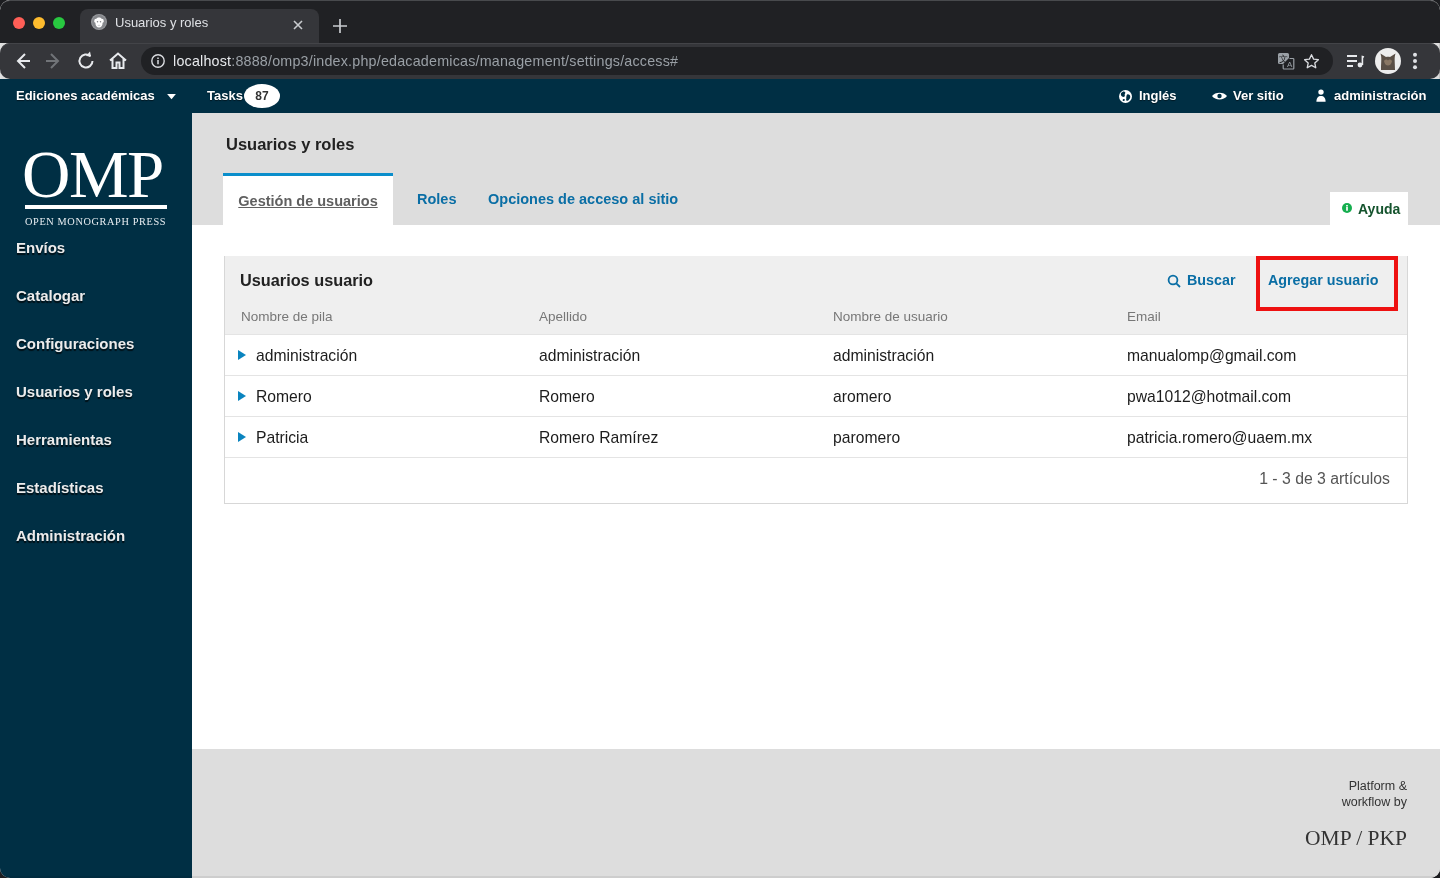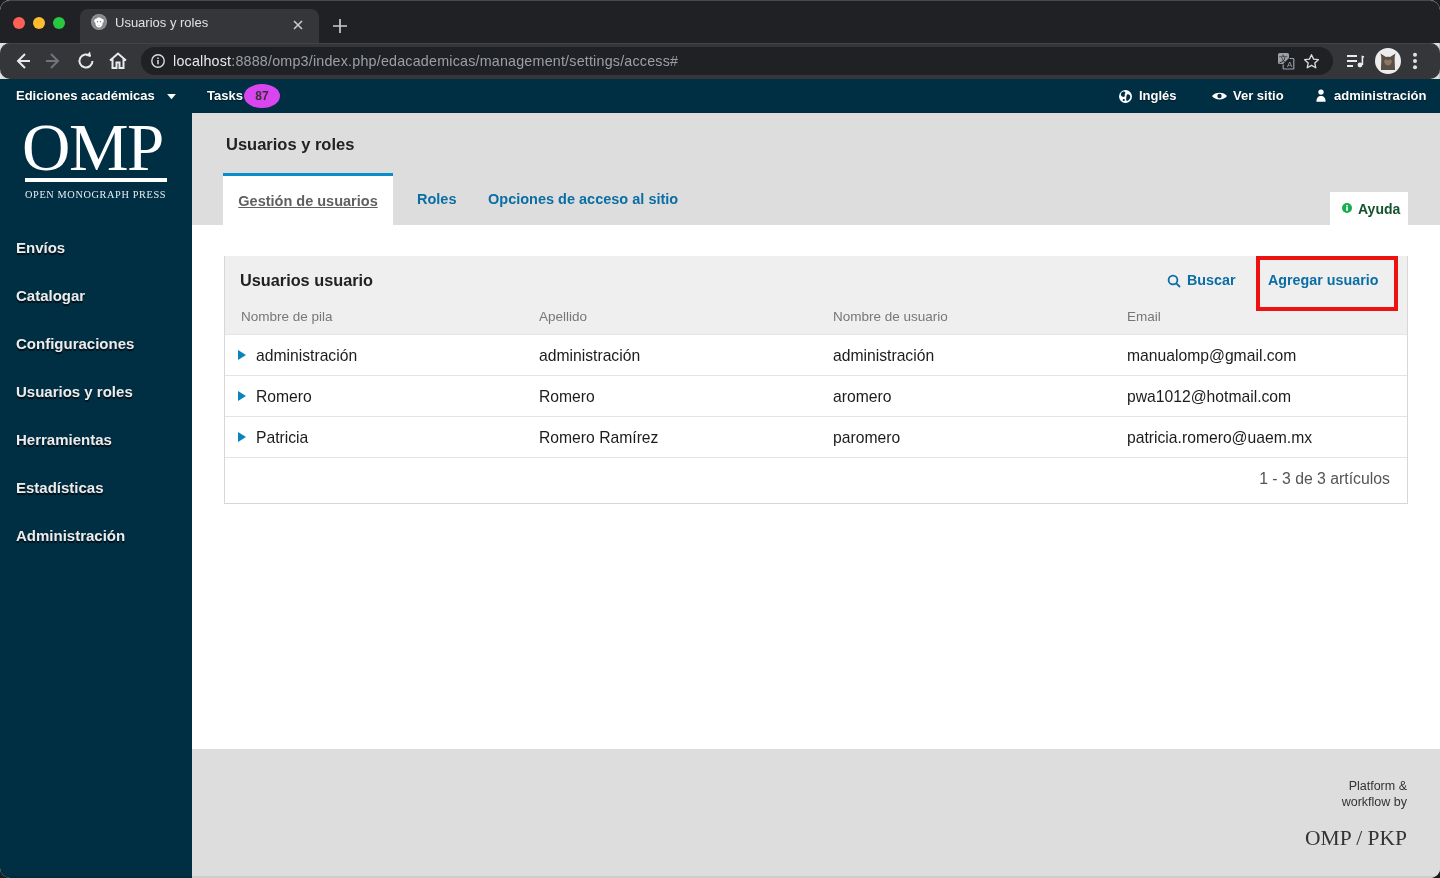--- a/index.html
+++ b/index.html
@@ -22,21 +22,21 @@
 #pill { position:absolute; left:141px; top:4px; width:1192px; height:28px; background:#202124; border-radius:14px; }
 #pill .url { position:absolute; left:32px; top:5.5px; font-size:14.3px; letter-spacing:0.2px; color:#9aa0a6; white-space:nowrap; }
 #pill .url b { color:#e8eaed; font-weight:normal; }
 
 
 #navbar { position:absolute; left:0; top:79px; width:1440px; height:34px; background:#002f44; color:#fff; }
 #navbar .item { position:absolute; top:0; height:34px; line-height:34px; font-weight:bold; font-size:13px; text-shadow:0 1px 1px rgba(0,0,0,.5); white-space:nowrap; }
 
 
 #sidebar { position:absolute; left:0; top:113px; width:192px; height:765px; background:#002f44; }
-#logo { position:absolute; left:25px; top:1px; width:142px; color:#fff; font-family:"Liberation Serif", serif; }
+#logo { position:absolute; left:25px; top:28px; width:142px; color:#fff; font-family:"Liberation Serif", serif; }
 #logo .omp { font-size:67px; line-height:1; letter-spacing:-1.5px; margin-left:-3px; }
 #logo .rule { height:4px; background:#fff; margin-top:-3px; }
 #logo .sub { margin-top:7px; font-family:"Liberation Serif", serif; font-size:10.3px; letter-spacing:0.62px; white-space:nowrap; color:#e8eef2; }
 #menu { position:absolute; left:16px; top:126px; }
 #menu div { position:absolute; left:0; white-space:nowrap; font-size:15px; font-weight:bold; color:#ececec; text-shadow:0 1.5px 1px rgba(0,0,0,.7); }
 
 
 #main { position:absolute; left:192px; top:113px; width:1248px; height:765px; background:#ddd; }
 #main h1 { position:absolute; left:34px; top:22px; font-size:16.5px; color:#222; }
 #tabnav { position:absolute; left:0; top:63px; width:1248px; height:112px; }
@@ -139,21 +139,21 @@
         <circle cx="13" cy="19.2" r="2" fill="#dfe1e5"></circle>
       </svg>
   </div>
 
   <div id="navbar">
     <div class="item" style="left:16px">Ediciones académicas</div>
     <svg style="position:absolute;left:166px;top:14px" width="11" height="7" viewBox="0 0 12 8">
         <path d="M1 1 L6 7 L11 1 Z" fill="#fff"></path>
       </svg>
     <div class="item" style="left:207px">Tasks</div>
-    <div style="position:absolute;left:244px;top:5px;width:36px;height:24px;border-radius:50%;background:#d946ef;color:#333;font-size:12px;font-weight:bold;text-align:center;line-height:24px;text-shadow:none;">87</div>
+    <div style="position:absolute;left:244px;top:5px;width:36px;height:24px;border-radius:50%;background:#ffffff;color:#333;font-size:12px;font-weight:bold;text-align:center;line-height:24px;text-shadow:none;">87</div>
     <svg style="position:absolute;left:1119px;top:10.5px" width="13" height="13" viewBox="0 0 13 13">
         <circle cx="6.5" cy="6.5" r="6.5" fill="#fff"></circle>
         <path d="M2 3.2 C3.5 1.4 5.5 1.2 6.2 2.2 C6.8 3.2 5.2 4.0 5.8 5.2 C6.4 6.4 4.4 7.4 3.2 6.6 C2 5.8 1.6 4.4 2 3.2 Z" fill="#002f44"></path>
         <path d="M8.2 4.4 C9.4 3.8 10.8 4.6 11.2 6 C11.6 7.6 10.6 9.6 9.2 10.4 C7.8 11.2 6.8 10.4 7.2 9.2 C7.6 8 7 7.6 7.4 6.4 C7.7 5.4 7.6 4.7 8.2 4.4 Z" fill="#002f44"></path>
         <path d="M4.2 9.2 C5 8.8 6 9.4 5.8 10.2 C5.6 11 4.6 11.2 4 10.8 C3.4 10.4 3.6 9.5 4.2 9.2 Z" fill="#002f44"></path>
       </svg>
     <div class="item" style="left:1139px">Inglés</div>
     <svg style="position:absolute;left:1211px;top:11px" width="17" height="12" viewBox="0 0 17 12">
         <path d="M1 6 C4 1.5 13 1.5 16 6 C13 10.5 4 10.5 1 6 Z" fill="#fff"></path>
         <circle cx="8.5" cy="6" r="2.2" fill="#002f44"></circle>

